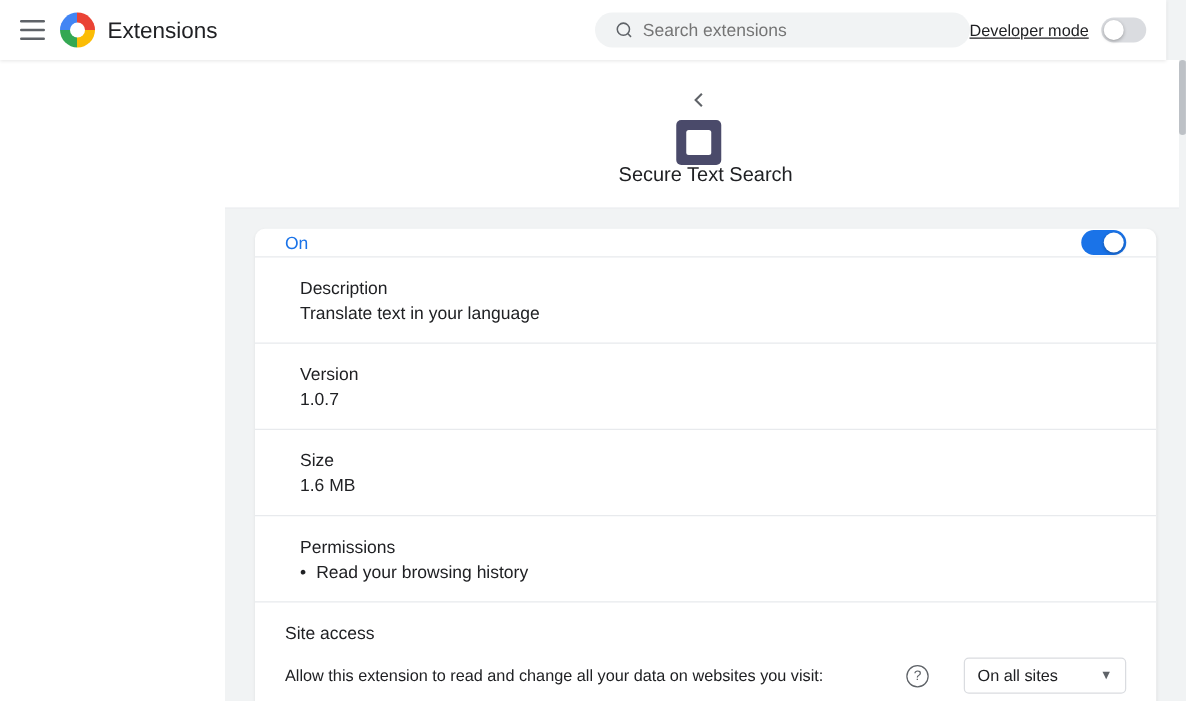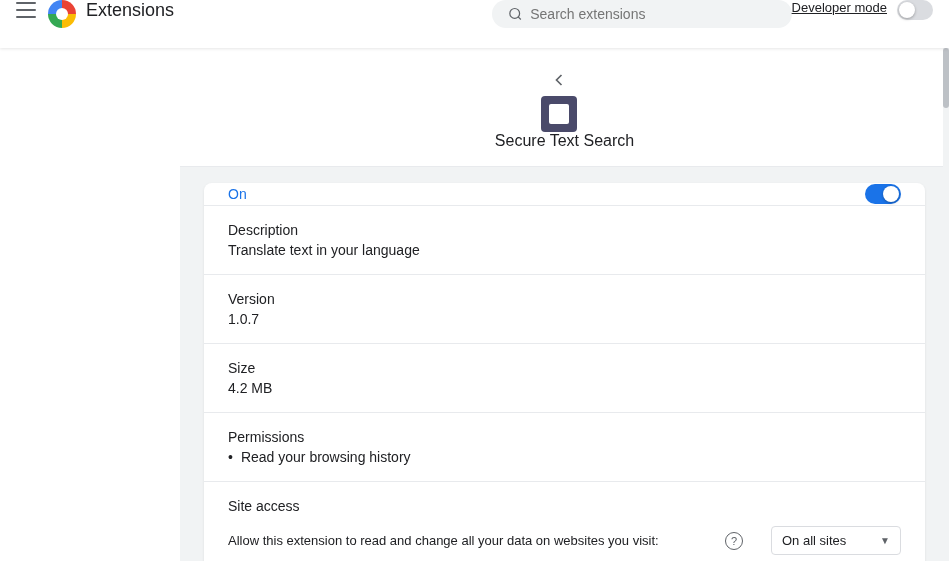--- a/index.html
+++ b/index.html
@@ -9,29 +9,29 @@
       color: #202124;
       font-size: 14px;
       width: 949px;
       height: 561px;
       overflow: hidden;
     }
 
     
     .top-bar {
       display: flex;
-      align-items: flex-start;
+      align-items: center;
       background: #fff;
       height: 48px;
       padding: 0 16px;
       box-shadow: 0 1px 3px rgba(0,0,0,0.1);
       position: fixed;
       top: 0;
       left: 0;
-      right: 0;
+      right: 16px;
       z-index: 100;
     }
     .hamburger-icon {
       width: 20px;
       height: 20px;
       display: flex;
       flex-direction: column;
       justify-content: space-around;
       cursor: pointer;
       margin-right: 12px;
@@ -191,21 +191,21 @@
     .card {
       background: #fff;
       border-radius: 8px;
       margin: 16px 24px;
       padding: 0;
       box-shadow: 0 1px 3px rgba(0,0,0,0.08);
       overflow: hidden;
     }
 
     .card-section {
-      padding: 16px 24px;
+      padding: 16px 36px;
       border-bottom: 1px solid #e8eaed;
     }
     .card-section:last-child {
       border-bottom: none;
     }
 
     
     .status-row {
       padding: 1px 24px;
       display: flex;
@@ -412,21 +412,21 @@
         <div class="field-value">Translate text in your language</div>
       </div>
 
       <div class="card-section">
         <div class="field-label">Version</div>
         <div class="field-value">1.0.7</div>
       </div>
 
       <div class="card-section">
         <div class="field-label">Size</div>
-        <div class="field-value">4.2 MB</div>
+        <div class="field-value">1.6 MB</div>
       </div>
 
       <div class="card-section">
         <div class="field-label">Permissions</div>
         <div class="perm-item">Read your browsing history</div>
       </div>
 
       <div class="site-access-row">
         <div class="site-access-top">Site access</div>
         <div class="site-access-control">

